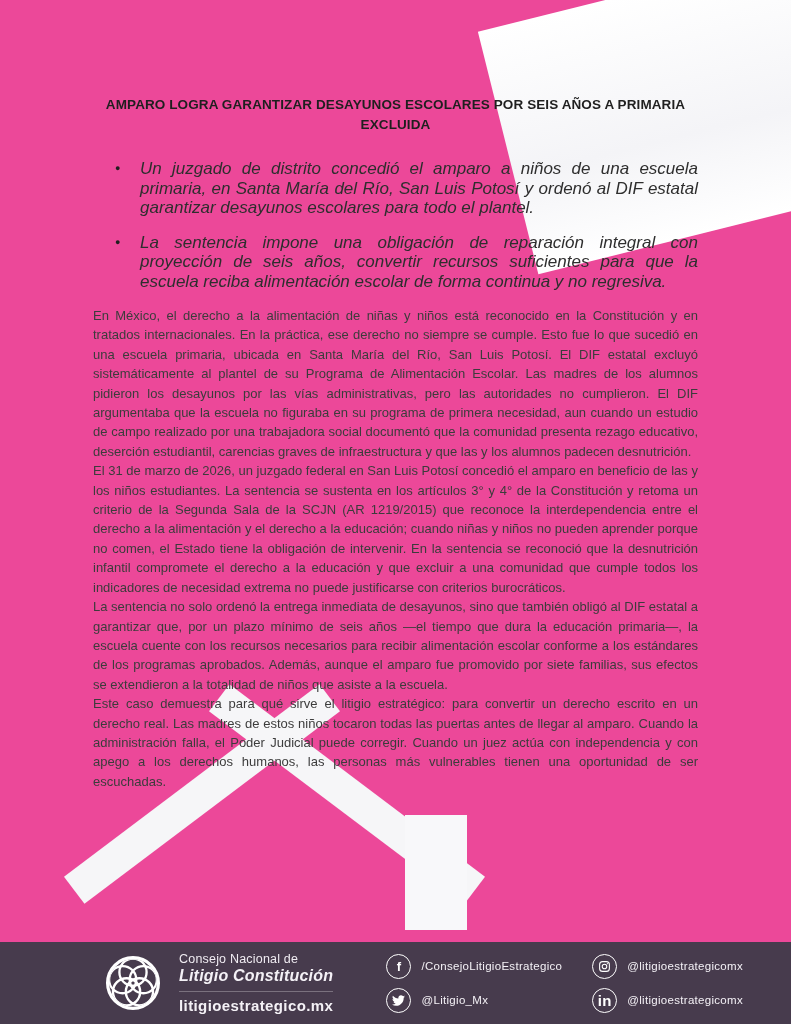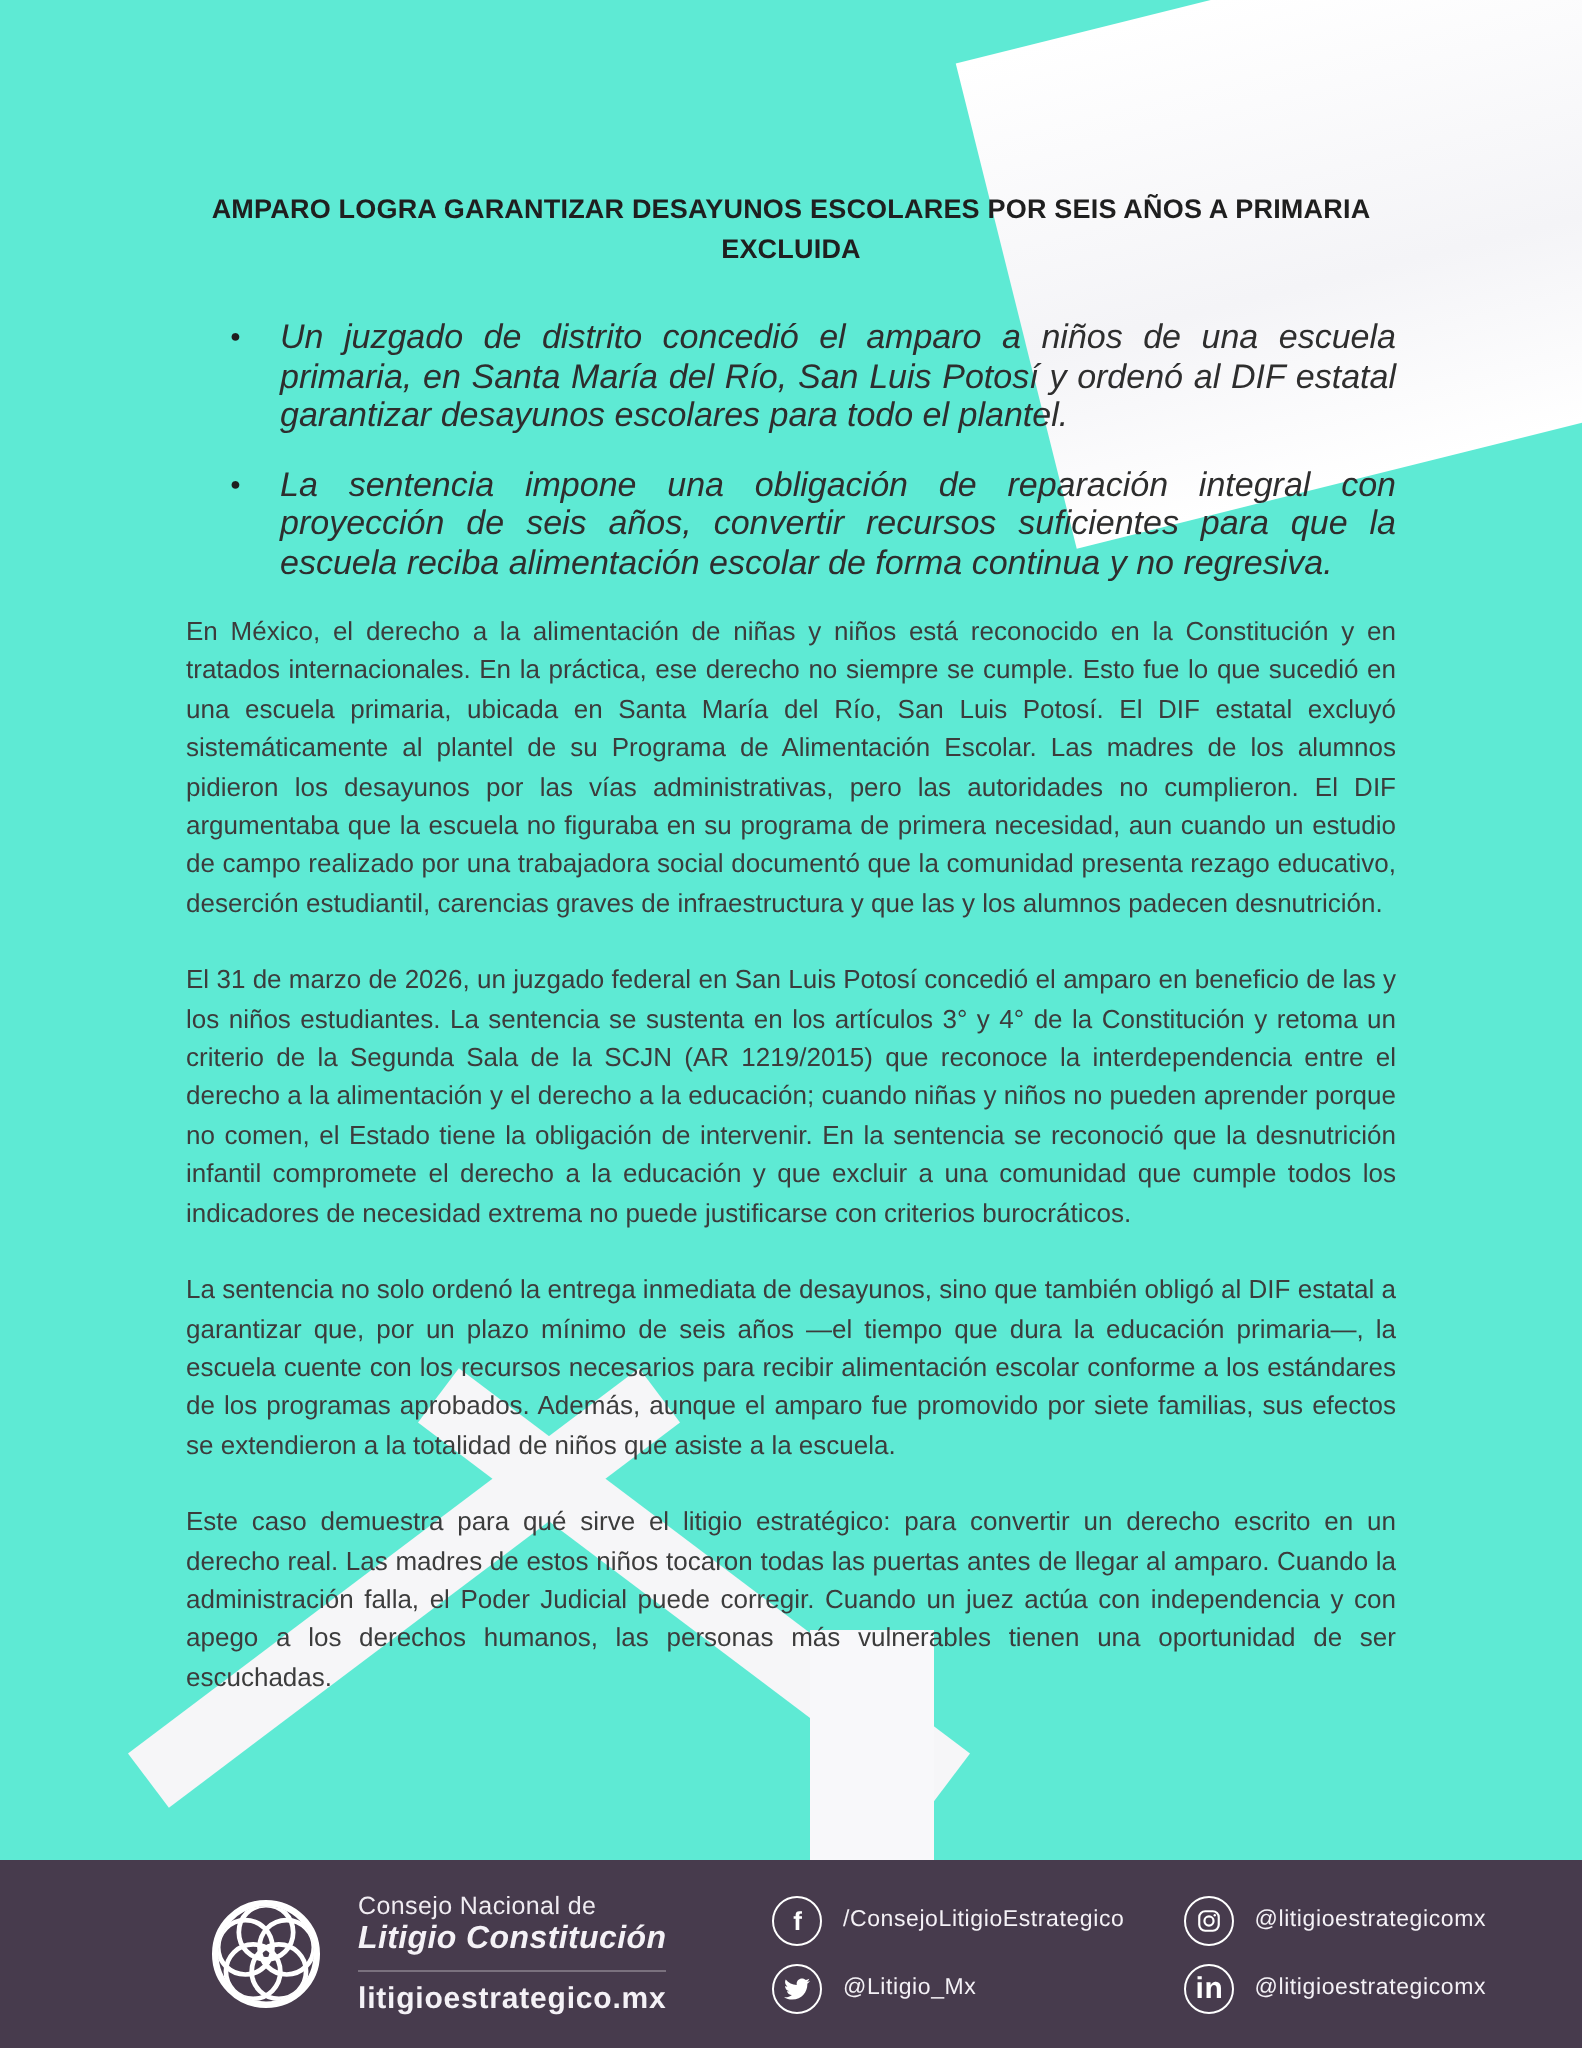--- a/index.html
+++ b/index.html
@@ -1,19 +1,19 @@
 <!DOCTYPE html>
 <html><head>
 <meta charset="utf-8">
 <style>
   * { margin:0; padding:0; box-sizing:border-box; }
   html,body { background:#e9e9e9; }
   .page {
     position:relative; width:791px; height:1024px; margin:0 auto;
-    background:#5eead4; overflow:hidden;
+    background:#ec4899; overflow:hidden;
     font-family:"Liberation Sans", sans-serif;
   }
   
   .wm { position:absolute; z-index:0; background:#f6f6f8; }
   .wm1 { top:-30px; right:-190px; width:480px; height:250px; transform:rotate(-14deg);
          background:linear-gradient(180deg,#ffffff 0%,#f4f4f7 60%,#ffffff 100%); }
   .wm2 { bottom:70px; left:185px; width:34px; height:320px; transform:rotate(53deg); }
   .wm3 { bottom:70px; left:330px; width:34px; height:320px; transform:rotate(-53deg); }
   .wm4 { bottom:94px; left:405px; width:62px; height:115px; background:#f8f8fa; }
 
@@ -24,28 +24,28 @@
     font-size:13.5px; line-height:20px; color:#1f1f1f; letter-spacing:.1px;
   }
   .bullets { list-style:none; margin-top:24px; }
   .bullet-item { display:flex; padding-left:22px; margin-bottom:15px; }
   .bullet-marker { flex:0 0 25px; font-size:9px; line-height:19.5px; color:#1f1f1f; }
   .bullet-text {
     flex:1; font-style:italic; text-align:justify;
     font-size:17px; line-height:19.5px; color:#2e2e2e;
   }
   .para {
-    margin-top:19px; text-align:justify;
+    text-align:justify;
     font-size:13px; line-height:19.4px; color:#3c3c3c;
   }
   .para:first-of-type { margin-top:7px; }
 
   
   .footer {
-    position:absolute; z-index:2; left:0; right:0; bottom:0; height:94px;
+    position:absolute; z-index:2; left:0; right:0; bottom:0; height:82px;
     background:#473b4d; color:#f4f1f6;
     display:flex; align-items:center; padding:0 48px 0 104px;
   }
   .brand { display:flex; align-items:center; gap:17px; }
   .logo-mark { width:58px; height:58px; flex:0 0 58px; }
   .org1 { font-size:12.5px; letter-spacing:.2px; color:#f0ecf2; }
   .org2 { font-size:16px; font-weight:bold; font-style:italic; margin-top:1px; letter-spacing:.2px; }
   .brand-sep { height:1px; background:rgba(255,255,255,.28); margin:6px 0 5px; }
   .site { font-size:15px; font-weight:bold; letter-spacing:.4px; }
 

